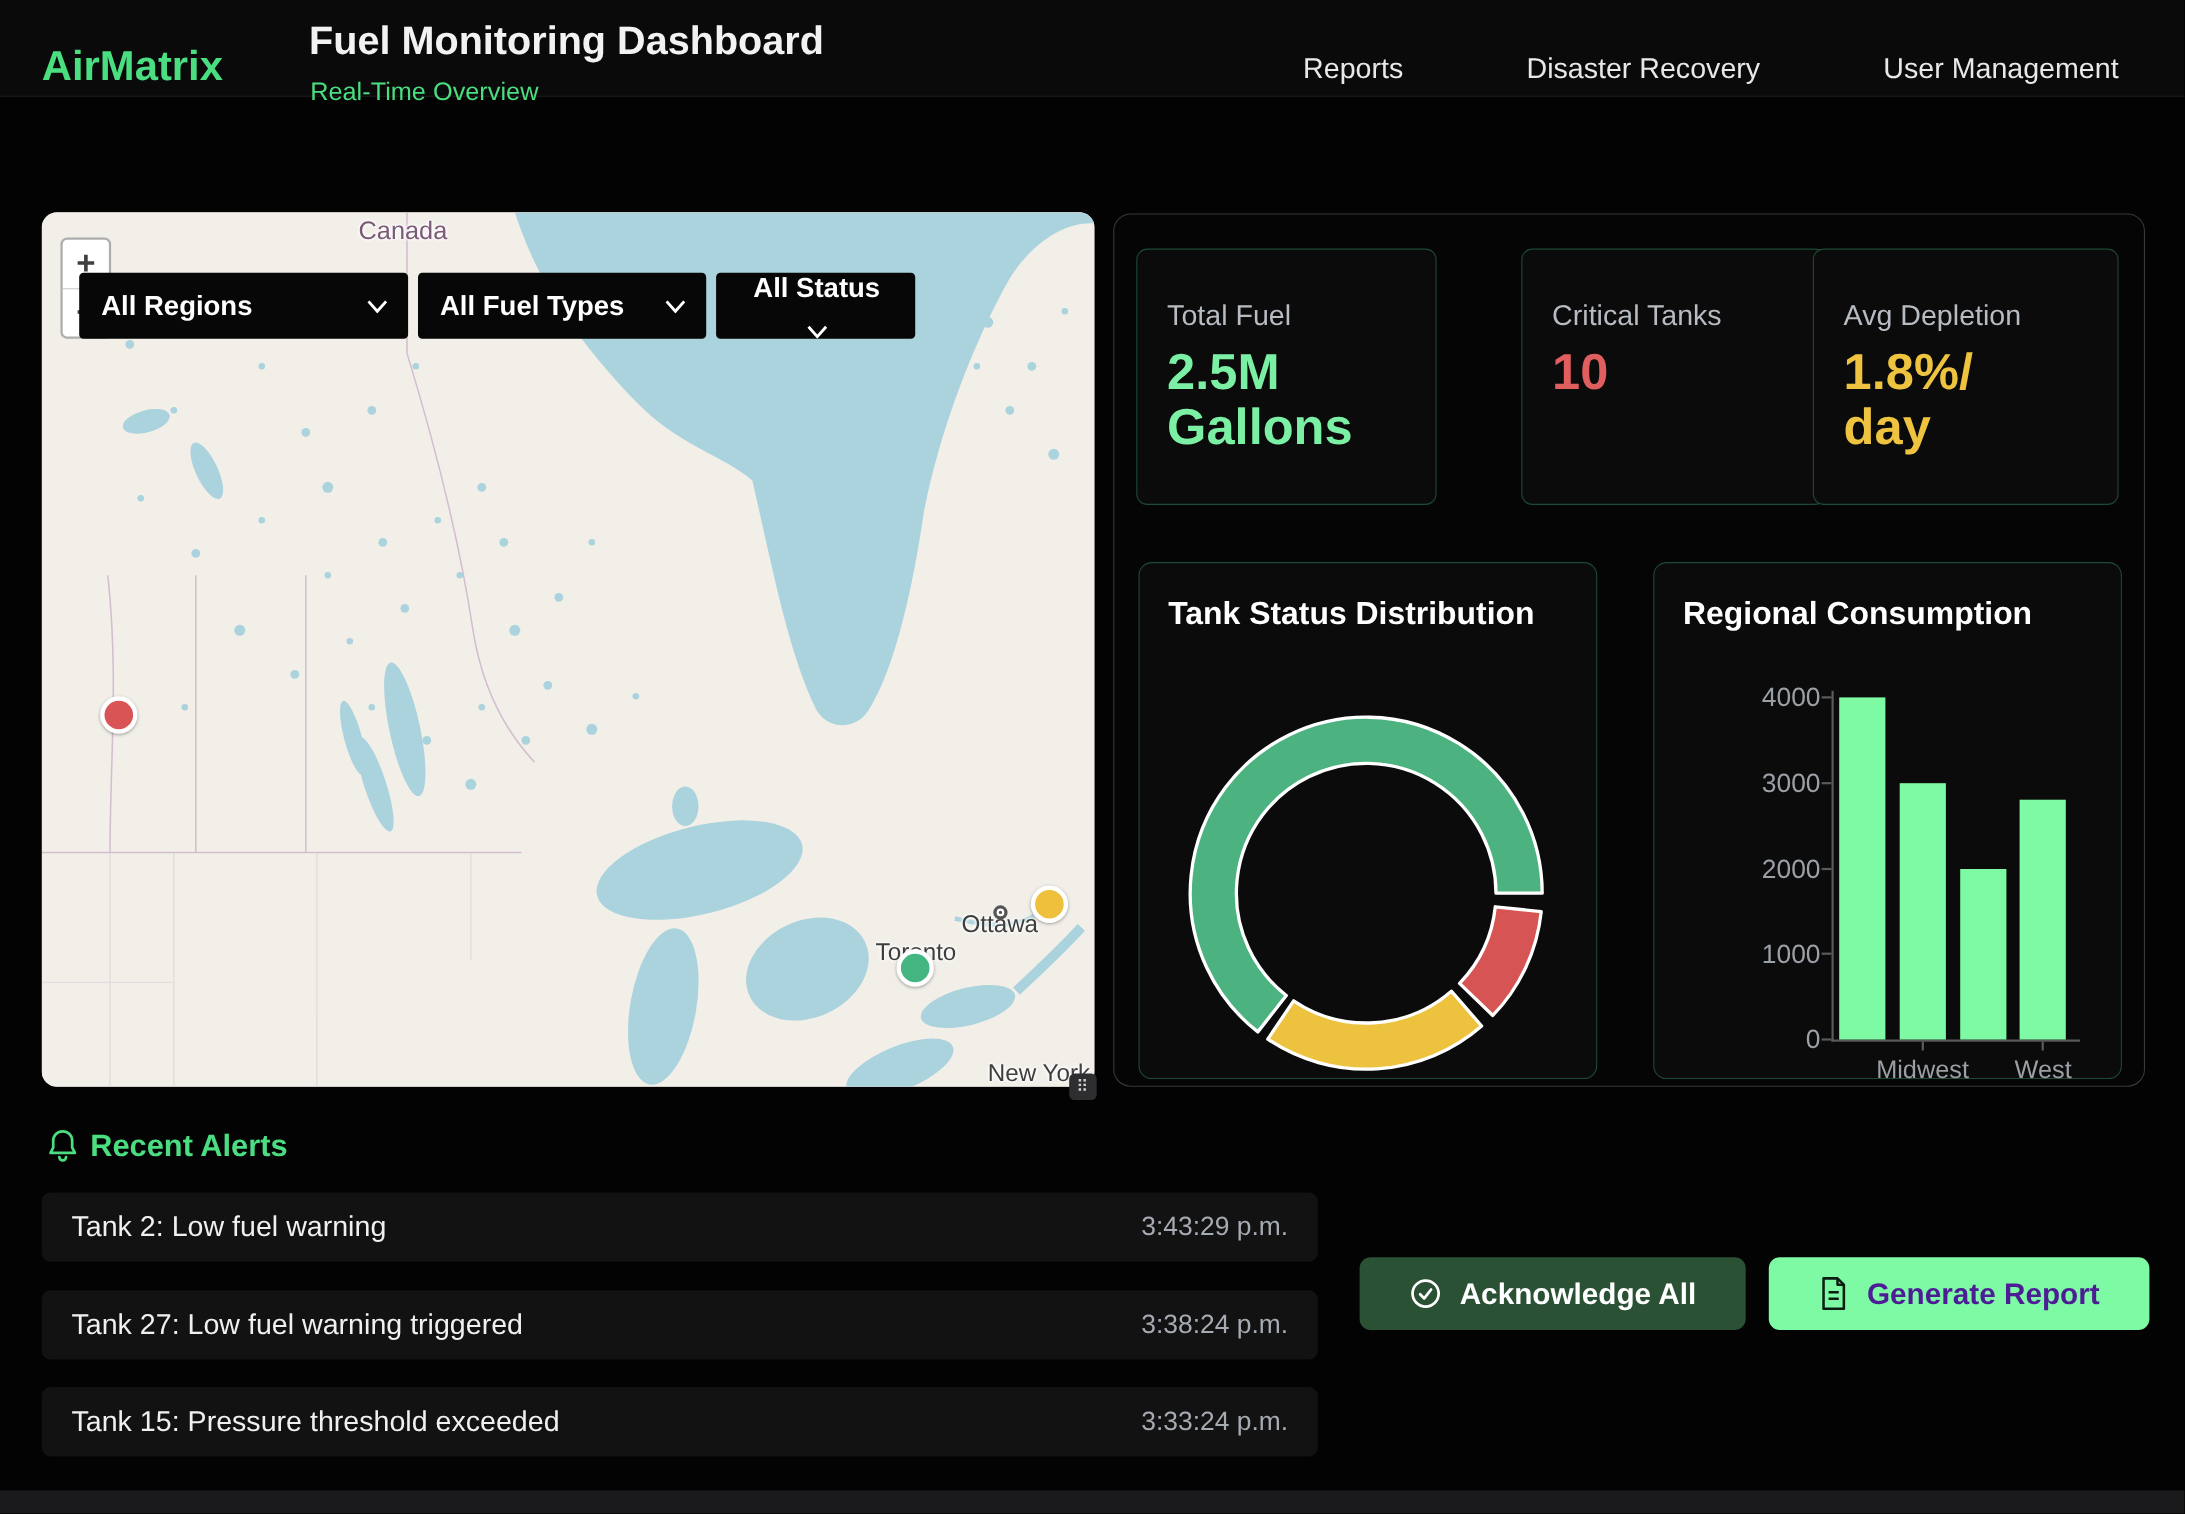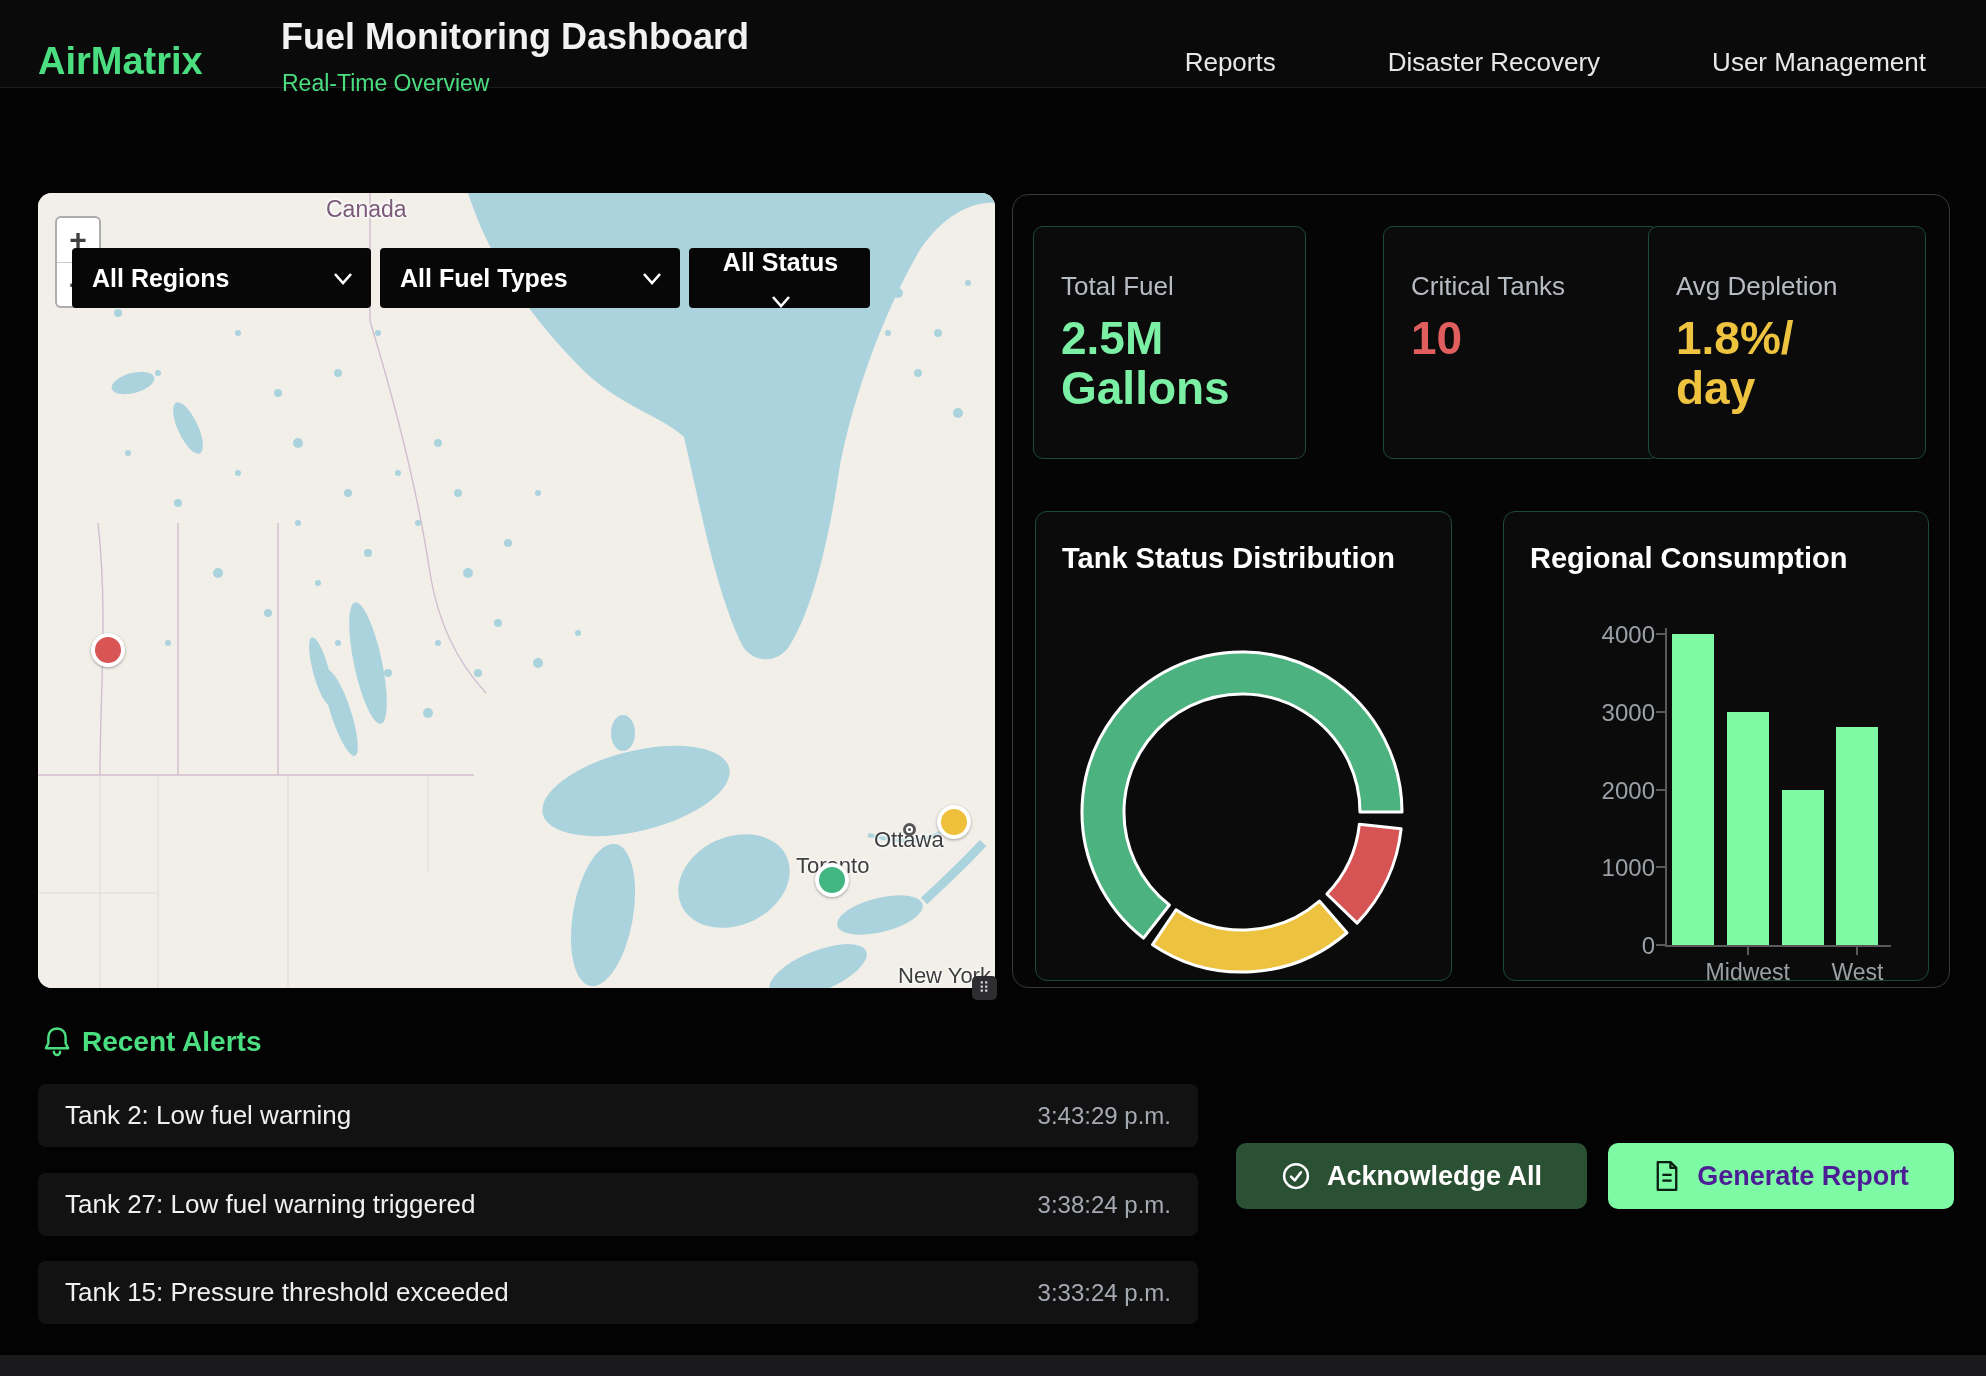--- a/index.html
+++ b/index.html
@@ -32,21 +32,21 @@
     border:4px solid #fff; box-shadow:0 1px 3px rgba(0,0,0,.35); }
   .zoom-ctl { position:absolute; left:17px; top:23px; width:46px; height:92px; background:#fff;
     border:2px solid rgba(50,50,50,.4); border-radius:6px; z-index:5; overflow:hidden; }
   .zoom-btn { width:100%; height:44px; display:flex; align-items:center; justify-content:center;
     font-size:30px; font-weight:700; color:#404040; cursor:pointer; }
   .zoom-out-btn { border-top:1px solid #ccc; }
   .map-filters { position:absolute; left:34px; top:55px; display:flex; gap:9px; z-index:10; }
   .filter-select { height:60px; background:#070707; border-radius:4px; color:#fff;
     display:flex; align-items:center; justify-content:space-between;
     padding:0 18px 0 20px; font-size:25px; font-weight:700; cursor:pointer; }
-  .filter-regions { width:299px; } .filter-fuel { width:300px; } .filter-status { width:181px;flex-direction:column; }
+  .filter-regions { width:299px; } .filter-fuel { width:262px; } .filter-status { width:181px;flex-direction:column; }
   .resize-handle { position:absolute; left:972px; top:976px; width:25px; height:24px;
     background:#2e2e31; border-radius:5px; z-index:6; color:#cfcfcf; font-size:15px;
     display:flex; align-items:center; justify-content:center; letter-spacing:1px; }
 
   
   .right-panel { position:absolute; left:1012px; top:194px; width:938px; height:794px;
     background:#050505; border:1px solid #39393b; border-radius:16px; }
   .stat-card { position:absolute; top:31px; height:233px; background:#0b0b0b;
     border:1px solid #1d4a35; border-radius:10px; }
   .stat-card.c1 { left:20px;  width:273px; }

